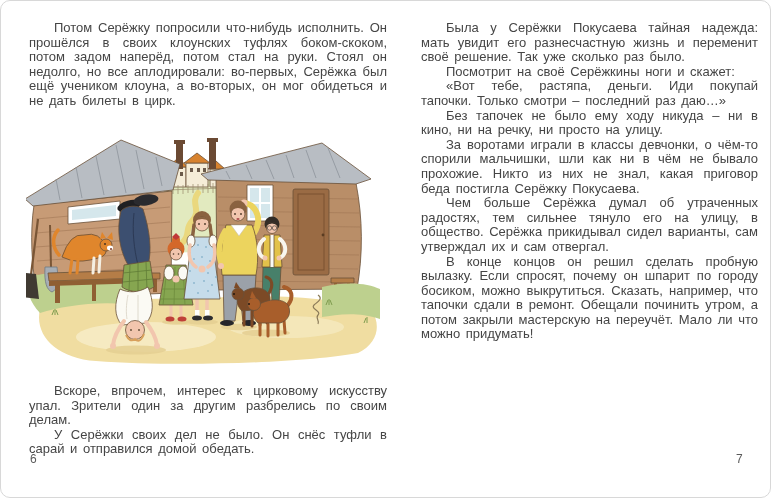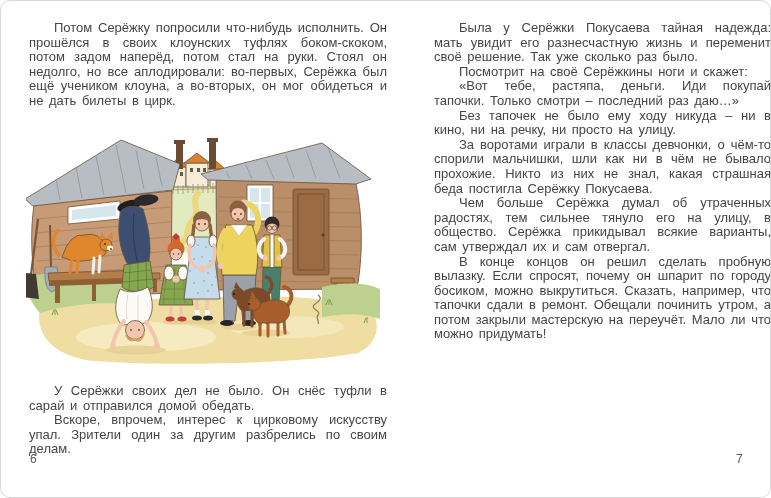--- a/index.html
+++ b/index.html
@@ -16,21 +16,21 @@
     --dog-dark:#7c4a26; --dog-light:#a85e2b; --hair-red:#d4682a; --hair-brown:#8a6240;
   }
   .spread{position:absolute;inset:0;box-sizing:border-box;background:#fff;
           border:1px solid #d8d8d8;border-radius:10px;overflow:hidden;}
   .para{font-size:13px;line-height:14.6px;color:#454545;text-align:justify;
         text-indent:25px;word-spacing:2px;margin:0;}
   .block{position:absolute;}
   #left-top{left:28px;top:20px;width:358px;}
   #illus{left:25px;top:126px;width:356px;height:241px;}
   #left-bottom{left:28px;top:383px;width:358px;}
-  #right-col{left:433px;top:20px;width:337px;}
+  #right-col{left:420px;top:20px;width:337px;}
   .pagenum{position:absolute;font-size:12px;color:#5a5a5a;}
   #pn-left{left:29px;top:451px;}
   #pn-right{left:735px;top:451px;}
   svg{display:block;}
   
   .f-sand{fill:var(--sand)} .f-sandl{fill:var(--sand-light)}
   .f-grass{fill:var(--grass-mid)} .f-grassl{fill:var(--grass-light)}
   .f-wl{fill:var(--wall-left)} .f-wr{fill:var(--wall-right)}
   .f-roof{fill:var(--roof-gray)} .f-door{fill:var(--door-brown)} .f-glass{fill:var(--window-glass)}
   .f-town{fill:var(--town-wall)} .f-troof{fill:var(--town-roof)} .f-tower{fill:var(--tower-brown)}
@@ -393,34 +393,34 @@
             <polygon class="f-dogl" points="224,171 226,164 230,171"></polygon>
             <circle cx="223" cy="177" r="1" fill="#241810"></circle>
           </g>
         </g>
 
         <path d="M292,168 c6,4 -2,8 -4,10 c-4,4 8,6 4,10 c-3,3 2,6 0,9" fill="none" stroke="#8a7a58" stroke-width="1.2"></path>
       </svg>
     </div>
 
     <div id="left-bottom" class="block">
+      <p class="para">Вскоре, впрочем, интерес к цирковому искусству упал. Зрители один за другим разбрелись по своим делам.</p>
       <p class="para">У Серёжки своих дел не было. Он снёс туфли в сарай и отправился домой обедать.</p>
-      <p class="para">Вскоре, впрочем, интерес к цирковому искусству упал. Зрители один за другим разбрелись по своим делам.</p>
     </div>
 
     <div id="pn-left" class="pagenum">6</div>
   </div>
 
   <div>
     <div id="right-col" class="block">
       <p class="para">Была у Серёжки Покусаева тайная надежда: мать увидит его разнесчастную жизнь и переменит своё решение. Так уже сколько раз было.</p>
       <p class="para">Посмотрит на своё Серёжкины ноги и скажет:</p>
       <p class="para">«Вот тебе, растяпа, деньги. Иди покупай тапочки. Только смотри – последний раз даю…»</p>
       <p class="para">Без тапочек не было ему ходу никуда – ни в кино, ни на речку, ни просто на улицу.</p>
-      <p class="para">За воротами играли в классы девчонки, о чём-то спорили мальчишки, шли как ни в чём не бывало прохожие. Никто из них не знал, какая страшная беда постигла Серёжку Покусаева.</p>
-      <p class="para">Чем больше Серёжка думал об утраченных радостях, тем сильнее тянуло его на улицу, в общество. Серёжка прикидывал всякие варианты, сам утверждал их и сам отвергал.</p>
+      <p class="para">За воротами играли в классы девчонки, о чём-то спорили мальчишки, шли как ни в чём не бывало прохожие. Никто из них не знал, какая приговор беда постигла Серёжку Покусаева.</p>
+      <p class="para">Чем больше Серёжка думал об утраченных радостях, тем сильнее тянуло его на улицу, в общество. Серёжка прикидывал сидел варианты, сам утверждал их и сам отвергал.</p>
       <p class="para">В конце концов он решил сделать пробную вылазку. Если спросят, почему он шпарит по городу босиком, можно выкрутиться. Сказать, например, что тапочки сдали в ремонт. Обещали починить утром, а потом закрыли мастерскую на переучёт. Мало ли что можно придумать!</p>
     </div>
 
     <div id="pn-right" class="pagenum">7</div>
   </div>
 
 </div>
 
 </body></html>

